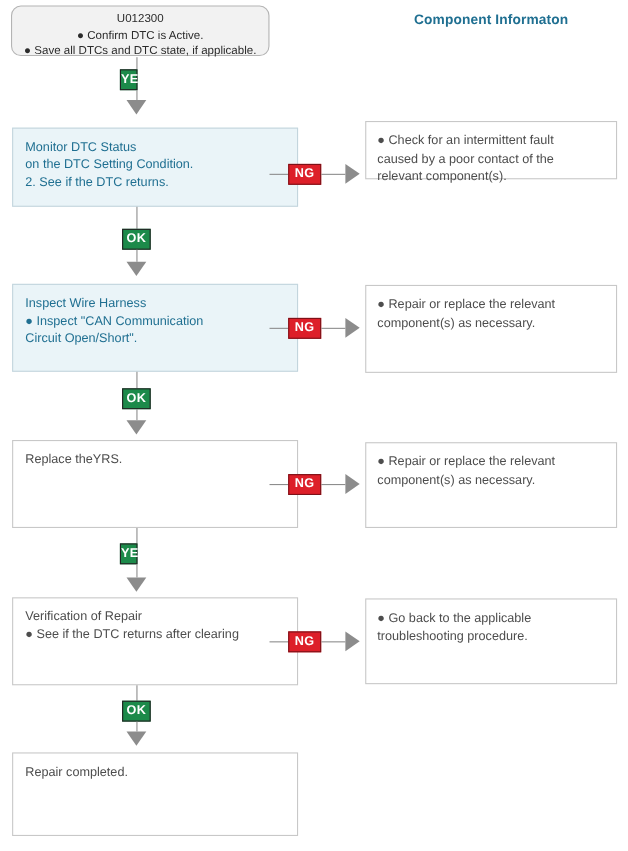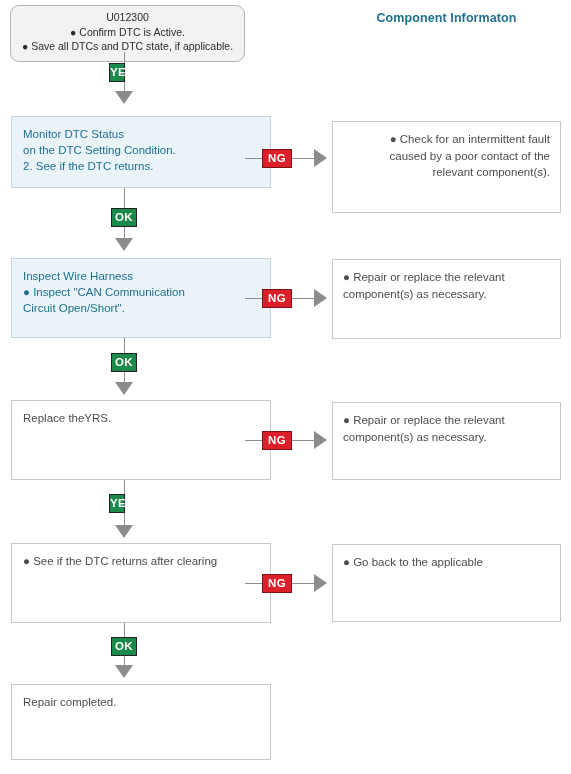--- a/index.html
+++ b/index.html
@@ -34,21 +34,21 @@
     color: #1f6f91;
     letter-spacing: 0.1px;
   }
 
   
   .start-node {
     position: absolute;
     left: 10px;
     top: 5px;
     width: 235px;
-    height: 57px;
+    height: 46px;
     box-sizing: border-box;
     border: 1px solid #b4b4b4;
     border-radius: 9px;
     background: #f2f2f2;
     text-align: center;
     padding-top: 4px;
   }
   .start-node .ln {
     font-size: 10.5px;
     color: #2b2b2b;
@@ -174,21 +174,21 @@
     <div class="tline">Monitor DTC Status</div>
     <div class="tline">on the DTC Setting Condition.</div>
     <div class="tline">2. See if the DTC returns.</div>
   </div>
 
   <div class="hline" style="left:245px; top:158px; width:17px;"></div>
   <div class="badge ng" style="left:262px; top:149px;">NG</div>
   <div class="hline" style="left:292px; top:158px; width:22px;"></div>
   <div class="arrow-right" style="left:314px; top:149px;"></div>
 
-  <div class="info" style="top:121px; height:92px;text-align:right;">
+  <div class="info" style="top:110px; height:53px;">
     <div class="tline">● Check for an intermittent fault</div>
     <div class="tline">caused by a poor contact of the</div>
     <div class="tline">relevant component(s).</div>
   </div>
 
   <div class="vline" style="left:124px; top:188px; height:20px;"></div>
   <div class="badge ok" style="left:111px; top:208px;">OK</div>
   <div class="vline" style="left:124px; top:227px; height:11px;"></div>
   <div class="arrow-down" style="left:115px; top:238px;"></div>
 
@@ -226,30 +226,32 @@
     <div class="tline">● Repair or replace the relevant</div>
     <div class="tline">component(s) as necessary.</div>
   </div>
 
   <div class="vline" style="left:124px; top:480px; height:14px;"></div>
   <div class="badge yes" style="left:109px; top:494px;">YES</div>
   <div class="vline" style="left:124px; top:513px; height:12px;"></div>
   <div class="arrow-down" style="left:115px; top:525px;"></div>
 
   <div class="step plain" style="top:543px; height:80px;">
+    <div class="tline">Verification of Repair</div>
     <div class="tline">● See if the DTC returns after clearing</div>
   </div>
 
   <div class="hline" style="left:245px; top:583px; width:17px;"></div>
   <div class="badge ng" style="left:262px; top:574px;">NG</div>
   <div class="hline" style="left:292px; top:583px; width:22px;"></div>
   <div class="arrow-right" style="left:314px; top:574px;"></div>
 
   <div class="info" style="top:544px; height:78px;">
     <div class="tline">● Go back to the applicable</div>
+    <div class="tline">troubleshooting procedure.</div>
   </div>
 
   <div class="vline" style="left:124px; top:623px; height:14px;"></div>
   <div class="badge ok" style="left:111px; top:637px;">OK</div>
   <div class="vline" style="left:124px; top:656px; height:9px;"></div>
   <div class="arrow-down" style="left:115px; top:665px;"></div>
 
   <div class="step plain" style="top:684px; height:76px;">
     <div class="tline">Repair completed.</div>
   </div>

